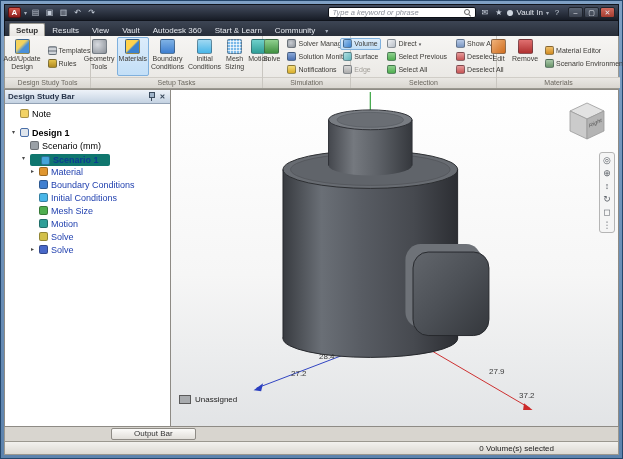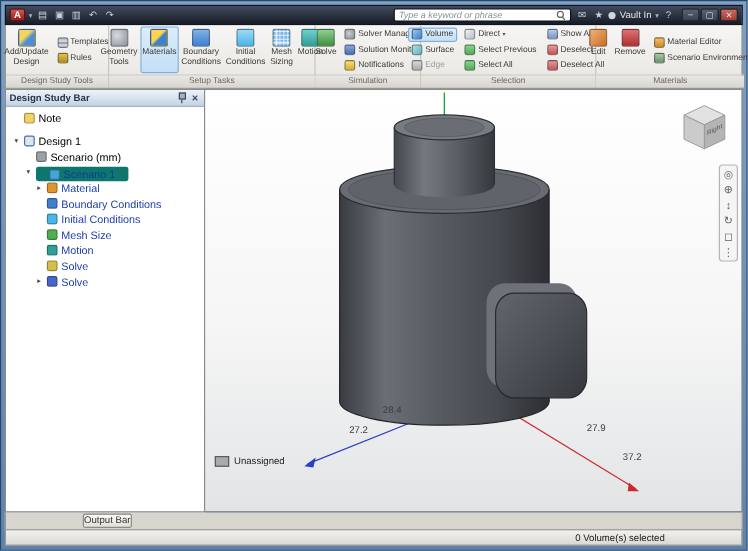--- a/index.html
+++ b/index.html
@@ -79,40 +79,40 @@
 .lp-head .sp{flex:1}
 .pin{width:9px;height:9px;position:relative;display:inline-block}
 .pin::before{content:"";position:absolute;left:2px;top:0;width:4px;height:4px;border:1px solid #3a4a5c;background:#9fb3c8}
 .pin::after{content:"";position:absolute;left:4px;top:6px;width:1px;height:3px;background:#3a4a5c}
 .lp-x{font-size:7px;color:#3a4a5c;width:9px;text-align:center}
 .tree{flex:1;padding:3px 0;font-size:9px;overflow:hidden}
 .trow{display:flex;gap:3px;height:13px;padding-left:5px;white-space:nowrap}
 .twist{width:7px;font-size:6px;color:#4a4a4a;text-align:center;flex:0 0 auto}
 .tico{width:9px;height:9px;border-radius:2px;border:1px solid rgba(0,0,0,.3);flex:0 0 auto}
 .tlabel{color:#000}
-.tlabel.b{font-weight:normal}
+.tlabel.b{font-weight:bold}
 .tlabel.blue{color:#1f3fae}
 .selrow{background:#cfe4f9;border:6px solid #0f766e;border-radius:2px;padding:0 5px;display:flex;align-items:center;gap:3px;height:12px}
 .ind1{padding-left:15px}
 .ind2{padding-left:24px}
 .noterow{margin-top:2px}
 
 
 .viewport{flex:1;position:relative;border:1px solid #8e8b85;border-left:none;background:linear-gradient(180deg,#ffffff 0%,#f6f6f6 55%,#e2e4e6 100%);overflow:hidden}
 .vp-svg{position:absolute;inset:0;width:100%;height:100%}
 .dim{position:absolute;font-size:8px;color:#3a3a3a}
 .legend{position:absolute;left:8px;top:305px;display:flex;align-items:center;gap:4px;font-size:8px;color:#222}
 .legend .sw{width:12px;height:9px;background:#a8abae;border:1px solid #5a5a5a}
 .viewcube{position:absolute;right:8px;top:8px;width:46px;height:46px}
 .navbar{position:absolute;right:3px;top:62px;width:16px;background:rgba(244,244,244,.9);border:1px solid #b5b5b5;border-radius:3px;display:flex;flex-direction:column;align-items:center;padding:2px 0;gap:3px}
 .navbtn{font-size:9px;color:#5a5f66;line-height:10px;width:14px;text-align:center}
 
 
 .outbar{height:15px;background:#d8d5cf;border:1px solid #9a978f;border-top:none;display:flex;align-items:center}
-.outbtn{margin-left:64px;padding:1px 0;font-size:8px;color:#333;background:linear-gradient(#fbfaf8,#e2dfda);border:1px solid #8e8b85;border-radius:2px;line-height:1.1}
+.outbtn{margin-left:106px;padding:1px 22px;font-size:8px;color:#333;background:linear-gradient(#fbfaf8,#e2dfda);border:1px solid #8e8b85;border-radius:2px;line-height:1.1}
 .statusbar{height:13px;background:linear-gradient(#f2f1ee,#dcd9d3);border:1px solid #9a978f;border-top:none;display:flex;align-items:center;justify-content:flex-end;padding-right:64px;font-size:8px;color:#1a1a1a}
 </style>
 </head>
 <body>
 
 <div class="window">
 
   <div class="titlebar">
     <span class="logo">A</span>
     <span class="tb-caret">▾</span>
@@ -132,20 +132,30 @@
     <span class="signin">Vault In</span>
     <span class="tb-caret">▾</span>
     <span class="helpq">?</span>
     <div class="winbtns">
       <span class="winbtn">–</span>
       <span class="winbtn">▢</span>
       <span class="winbtn close">✕</span>
     </div>
   </div>
 
+  <div class="tabrow">
+    <span class="tab active">Setup</span>
+    <span class="tab">Results</span>
+    <span class="tab">View</span>
+    <span class="tab">Vault</span>
+    <span class="tab">Autodesk 360</span>
+    <span class="tab">Start &amp; Learn</span>
+    <span class="tab">Community</span>
+    <span class="tab-caret">▾</span>
+  </div>
 
   <div class="ribbon">
 
     <div class="rgroup" style="width:86px">
       <div class="rg-body">
         <div class="bigbtn" style="width:42px">
           <span class="icn icn-lg ic-addupdate"></span>
           <span>Add/Update Design</span>
         </div>
         <div class="smallcol">

